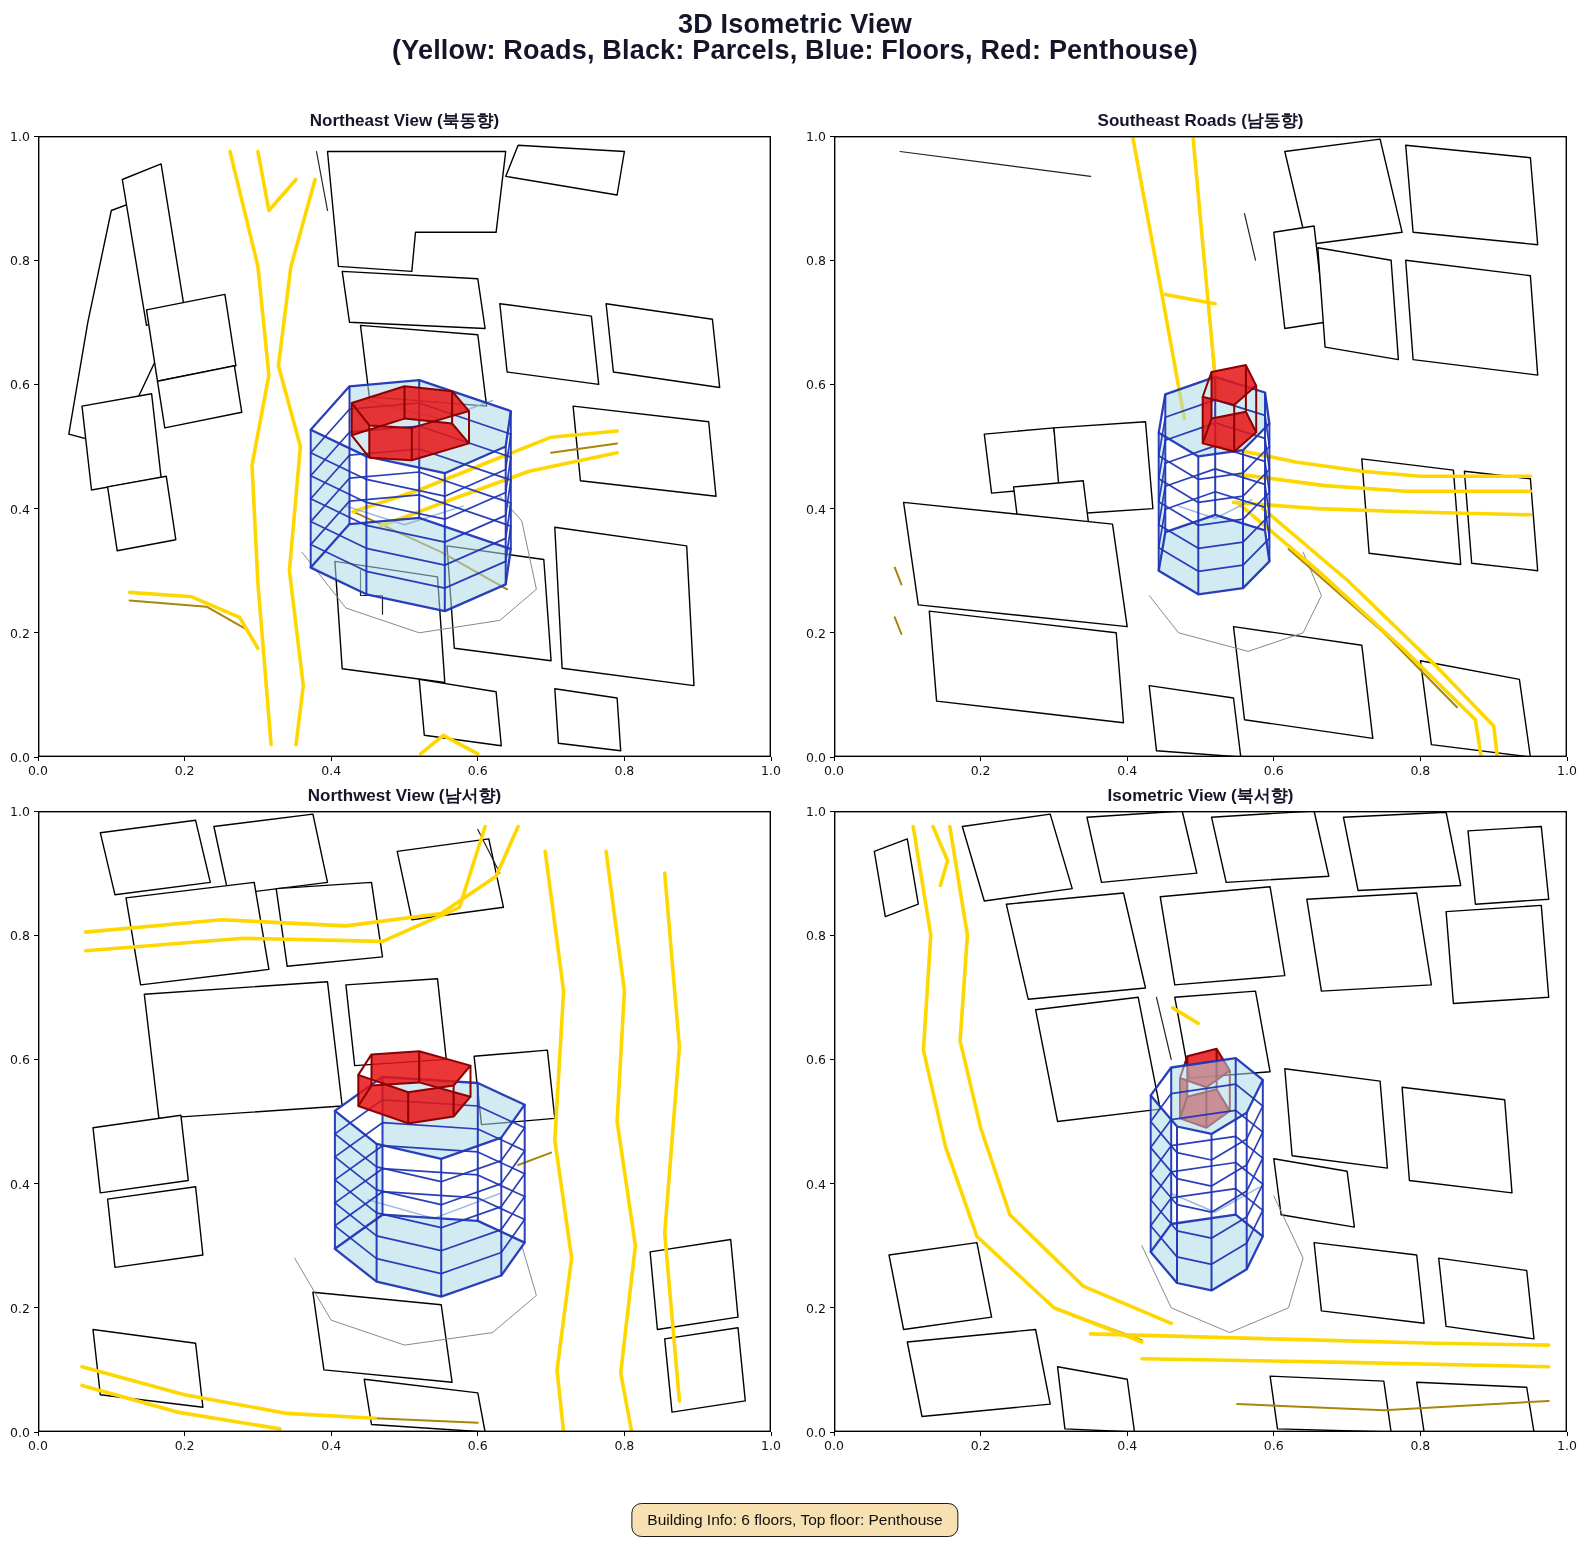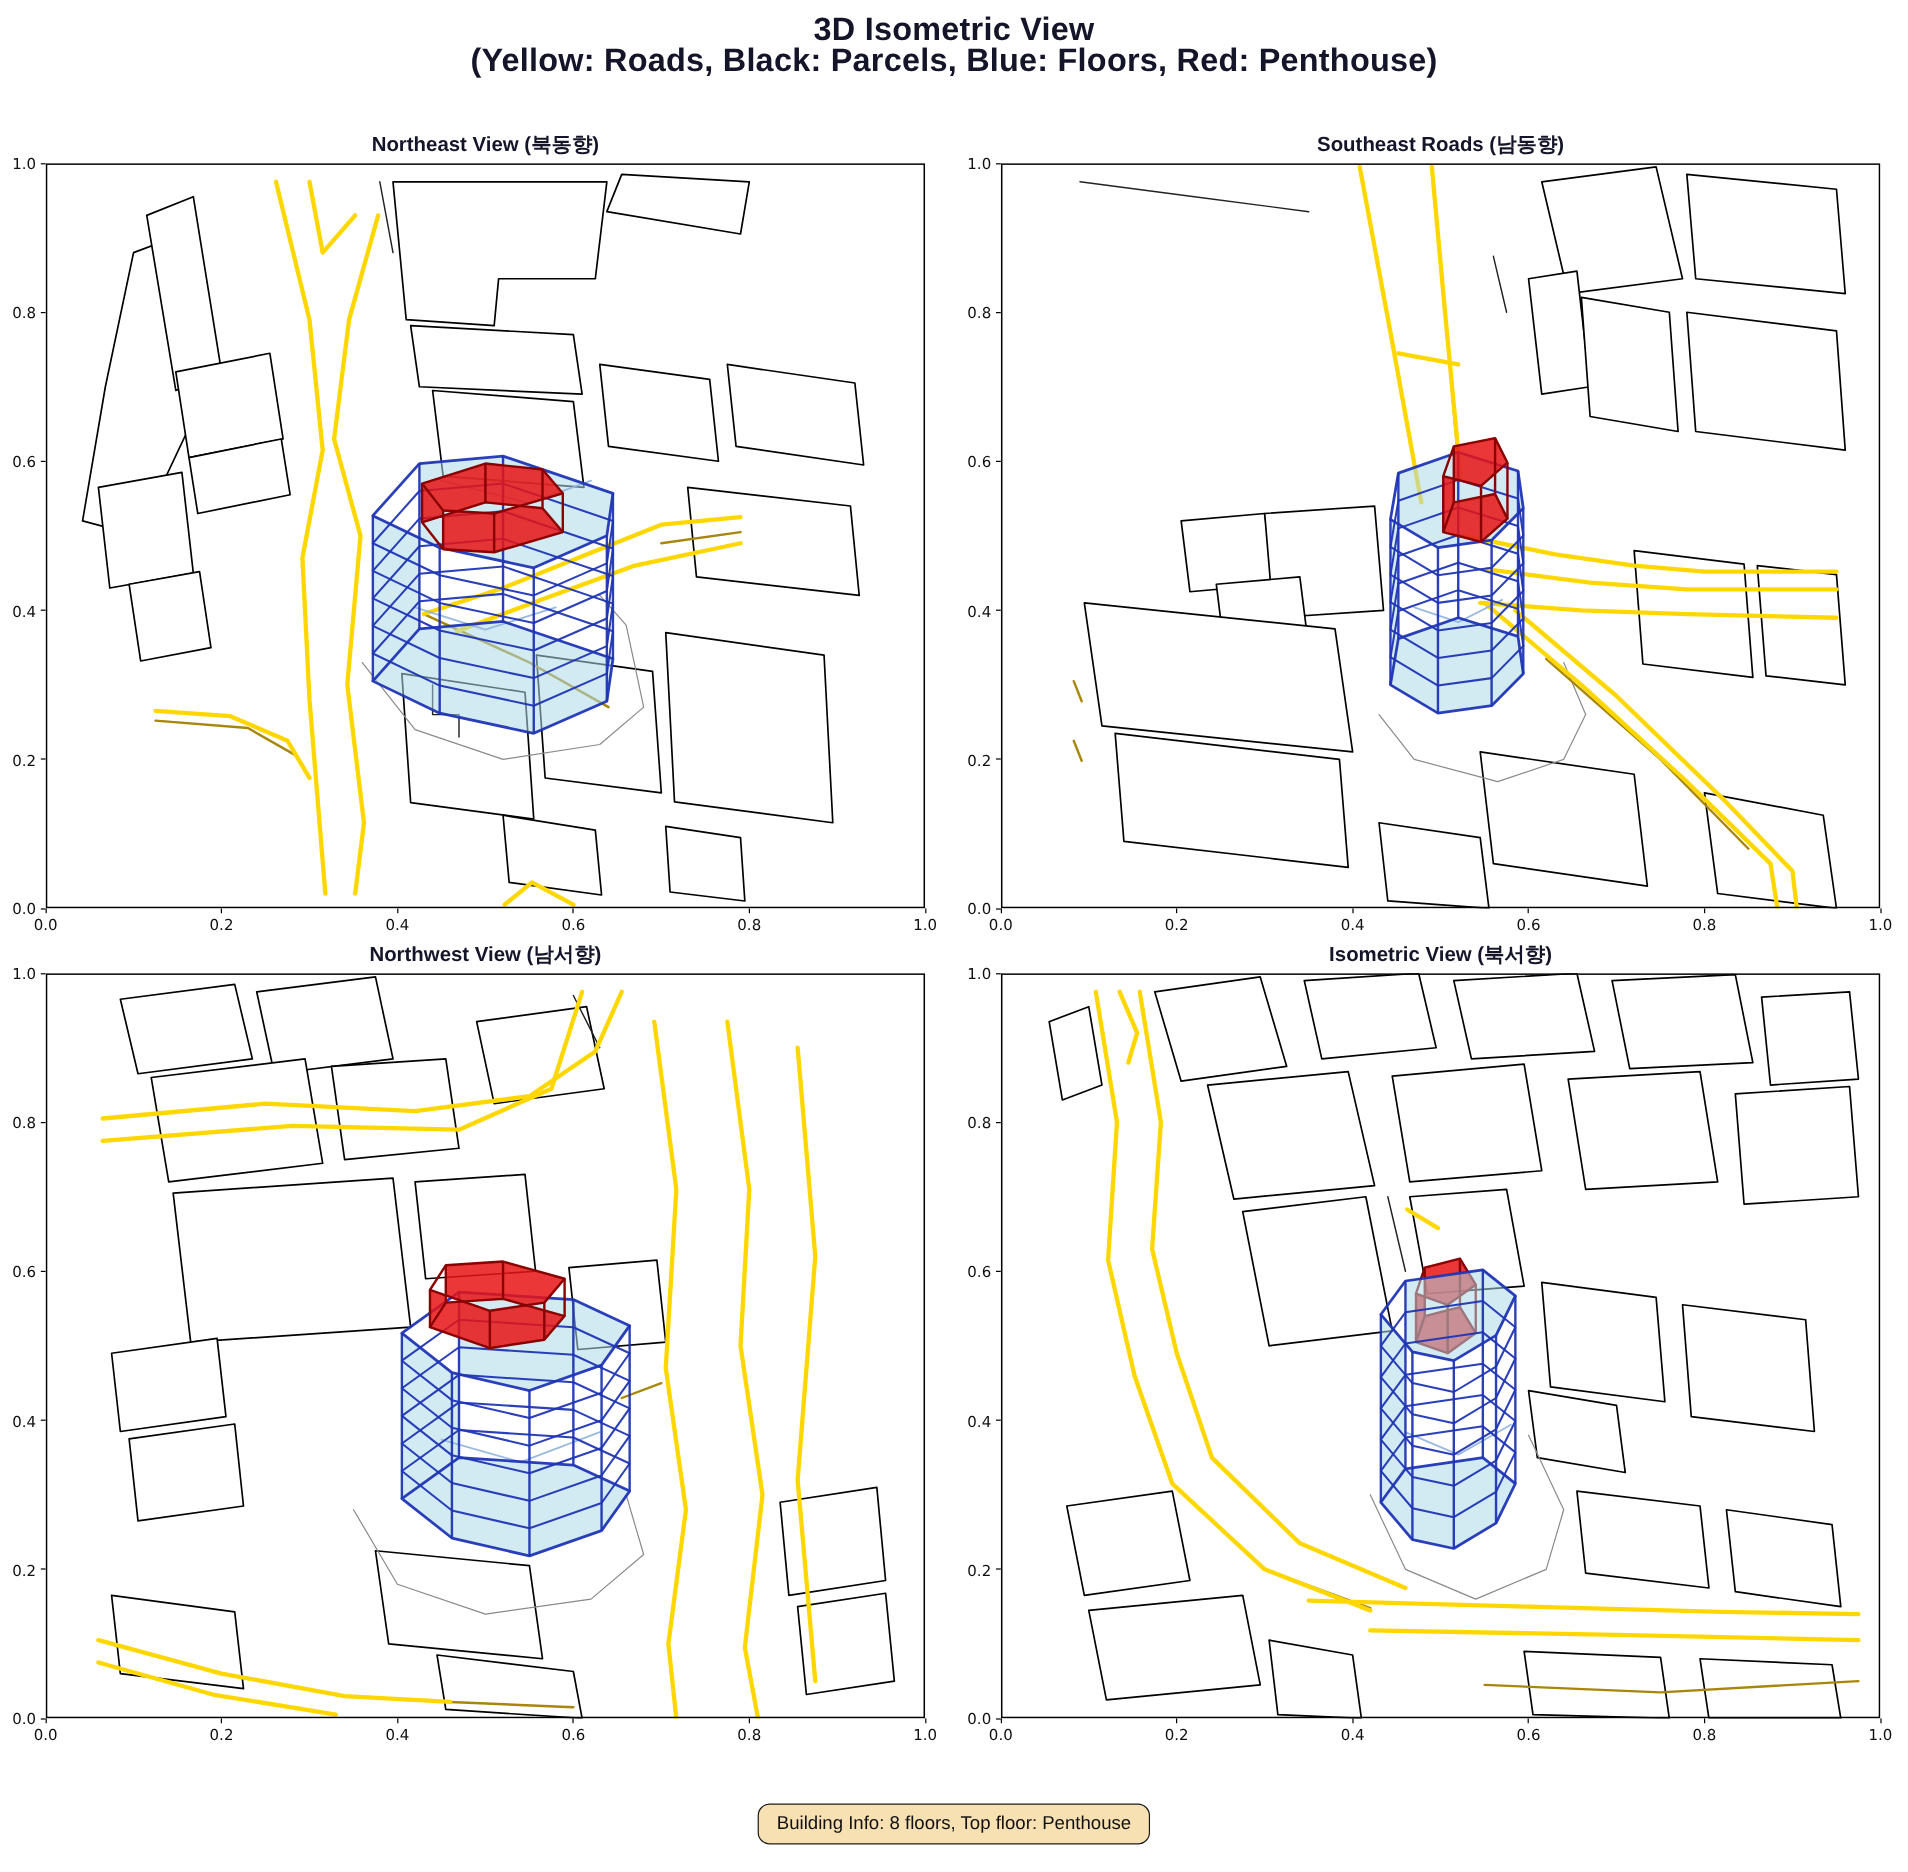--- a/index.html
+++ b/index.html
@@ -267,21 +267,21 @@
         <line x1="343.0" y1="472.0" x2="343.0" y2="315.5" stroke="#1F35B5" stroke-width="2" opacity="0.95"></line>
         <line x1="377.5" y1="479.4" x2="377.5" y2="322.9" stroke="#1F35B5" stroke-width="2" opacity="0.95"></line>
         <line x1="412.7" y1="458.3" x2="412.7" y2="301.8" stroke="#1F35B5" stroke-width="2" opacity="0.95"></line>
         <line x1="428.8" y1="425.4" x2="428.8" y2="268.9" stroke="#1F35B5" stroke-width="2" opacity="0.95"></line>
         <line x1="401.7" y1="403.7" x2="401.7" y2="247.2" stroke="#1F35B5" stroke-width="2" opacity="0.95"></line>
         <line x1="337.2" y1="413.0" x2="337.2" y2="256.5" stroke="#1F35B5" stroke-width="2" opacity="0.95"></line>
         <rect x="0.7" y="0.7" width="731.6" height="619.6" fill="none" stroke="#000" stroke-width="1.4"></rect>
       </svg>
     </div>
 
-  <div id="annotation">Building Info: 8 floors, Top floor: Penthouse</div>
+  <div id="annotation">Building Info: 6 floors, Top floor: Penthouse</div>
 <div class="tick" style="left: 37.5px; top: 757px; width: 1px; height: 4px;"></div>
     <div class="tick-label x-label" style="left: 16px; top: 763px;">0.0</div>
     <div class="tick" style="left: 34px; top: 756.5px; width: 4px; height: 1px;"></div>
     <div class="tick-label y-label" style="left: -6px; top: 750px;">0.0</div>
     <div class="tick" style="left: 184.1px; top: 757px; width: 1px; height: 4px;"></div>
     <div class="tick-label x-label" style="left: 162.6px; top: 763px;">0.2</div>
     <div class="tick" style="left: 34px; top: 632.3px; width: 4px; height: 1px;"></div>
     <div class="tick-label y-label" style="left: -6px; top: 625.8px;">0.2</div>
     <div class="tick" style="left: 330.7px; top: 757px; width: 1px; height: 4px;"></div>
     <div class="tick-label x-label" style="left: 309.2px; top: 763px;">0.4</div>

